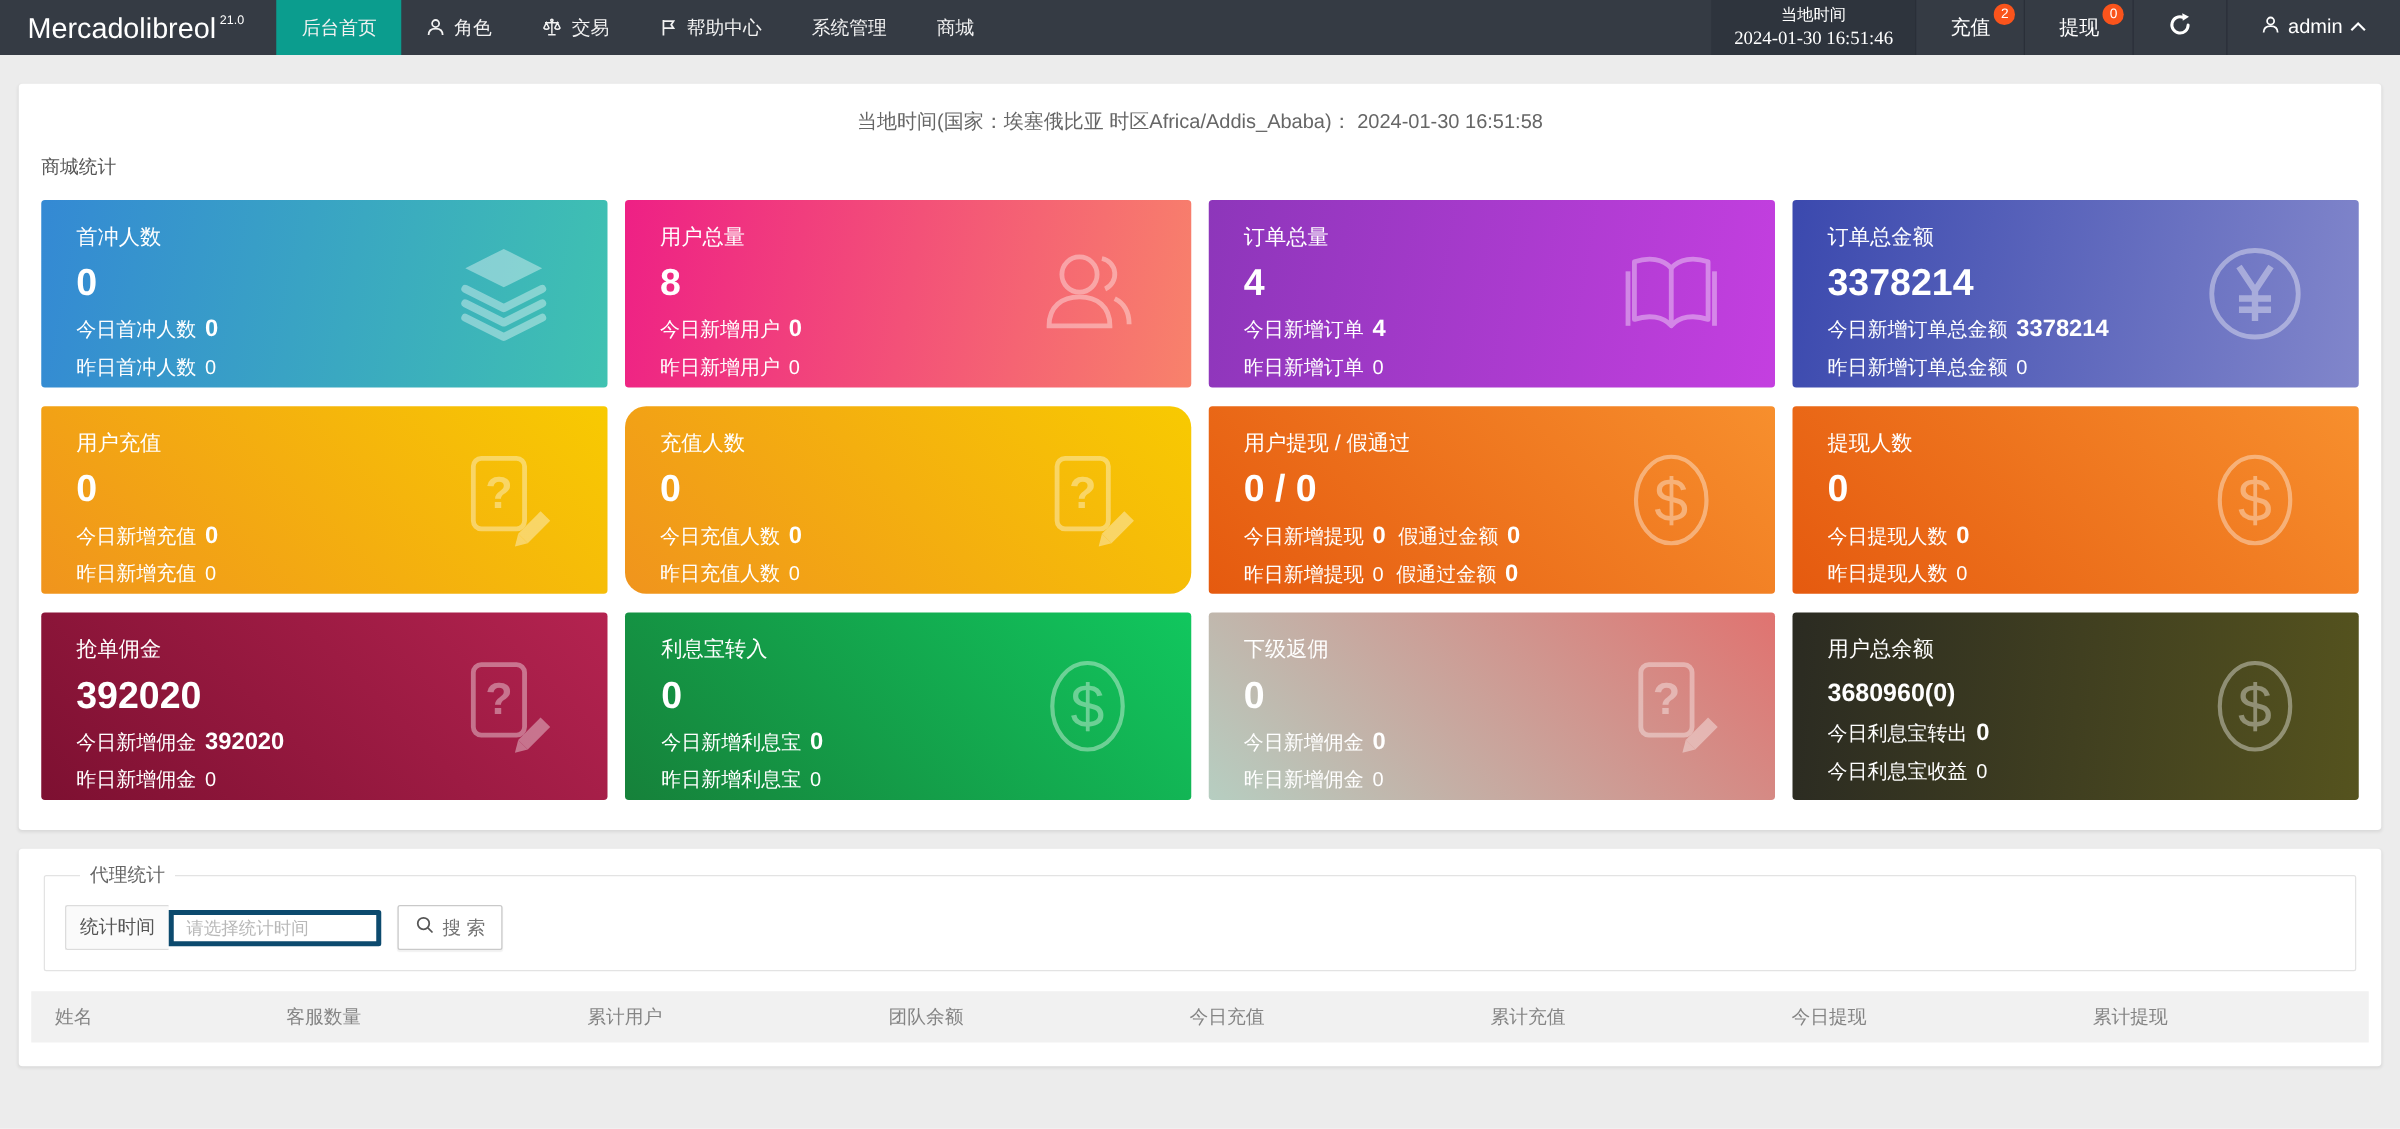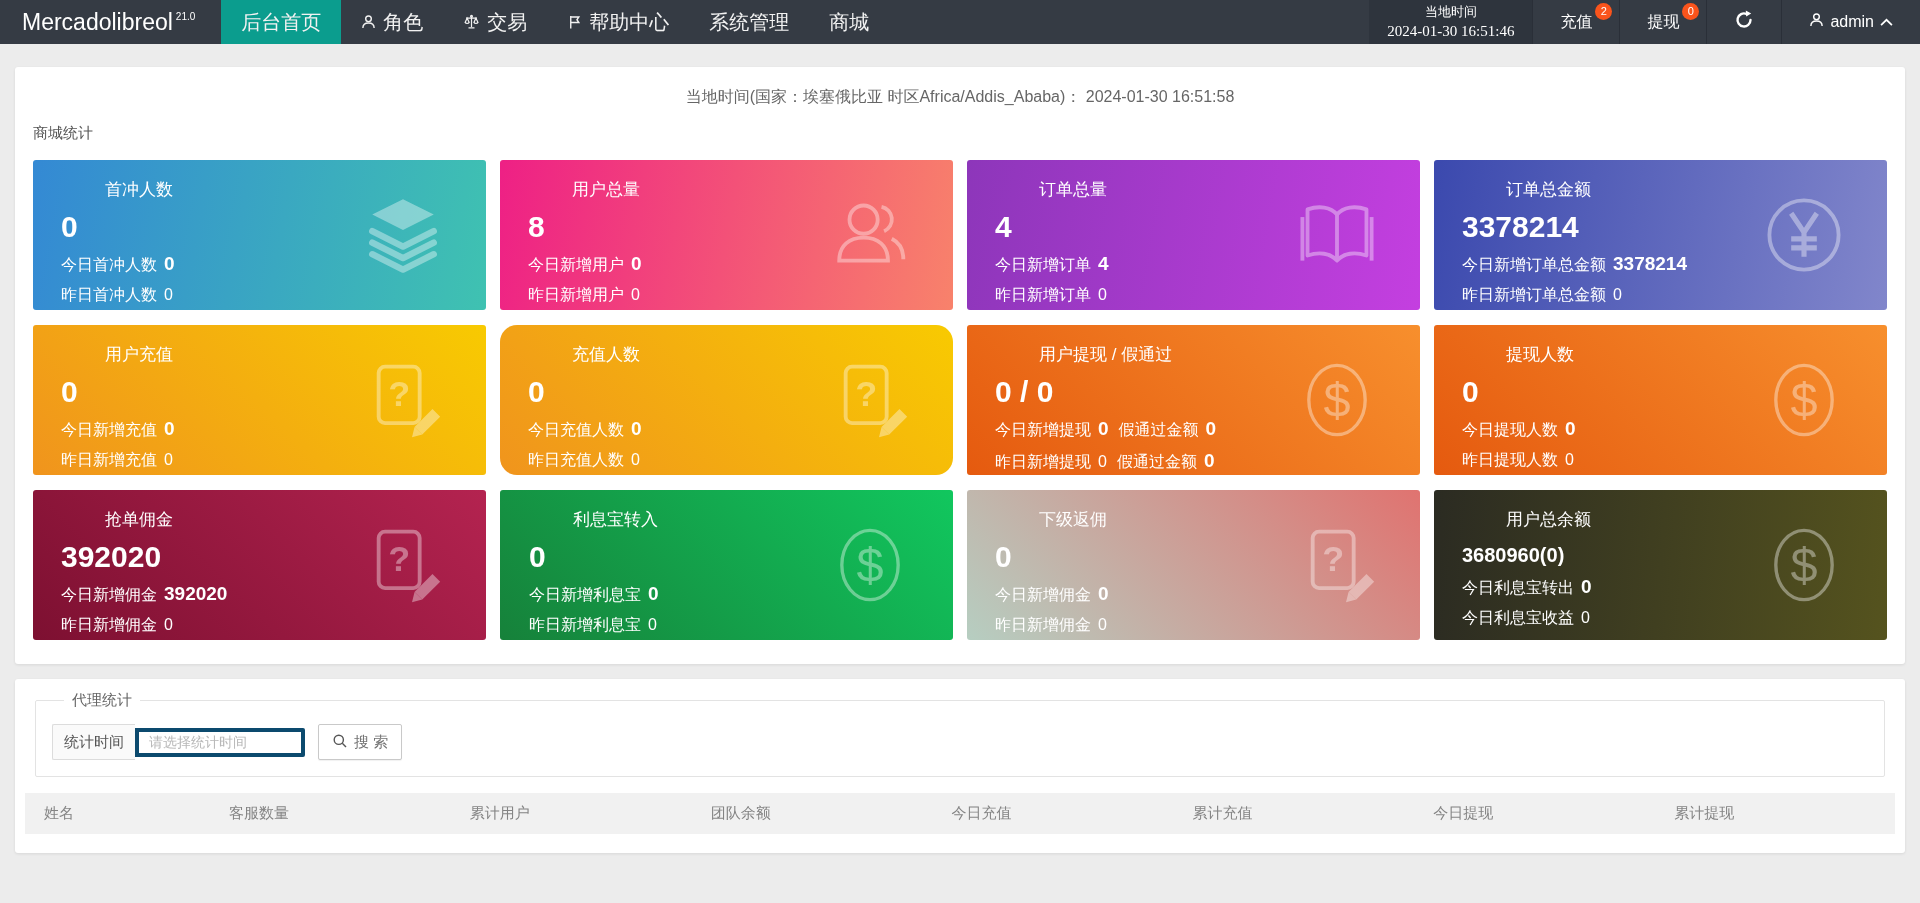--- a/index.html
+++ b/index.html
@@ -10,21 +10,21 @@
     -webkit-font-smoothing:antialiased;
   }
   
   .hdr{
     height:44px;background:var(--header-bg,#353b44);display:flex;align-items:stretch;
     color:#fff;white-space:nowrap;
   }
   .logo{display:flex;align-items:center;padding:0 26px 0 22px;font-size:23px;color:#fff;}
   .logo sup{font-size:10px;margin-left:3px;transform:translateY(-6px);display:inline-block;}
   .nav{display:flex;align-items:stretch;}
-  .nav-item{display:flex;align-items:center;gap:7px;padding:0 20px;font-size:20px;color:#f2f2f2;cursor:pointer;justify-content:center;}
+  .nav-item{display:flex;align-items:center;gap:7px;padding:0 20px;font-size:15px;color:#f2f2f2;cursor:pointer;justify-content:center;}
   .nav-item.active{background:var(--accent,#0b9d8e);}
   .nav-item svg{display:block;}
   .hdr-spacer{flex:1;}
   .time-block{
     background:#2e343d;display:flex;flex-direction:column;justify-content:center;
     align-items:center;padding:0 18px;line-height:1.35;font-family:Liberation Serif, serif;
   }
   .time-block .tb1{font-size:13px;}
   .time-block .tb2{font-size:15px;}
   .hdr-btn{
@@ -40,21 +40,21 @@
   .panel{background:#fff;border-radius:3px;box-shadow:0 1px 3px rgba(0,0,0,.09);}
   .panel1{margin:23px 15px 15px;padding:14px 18px 24px;}
   .tz-line{text-align:center;color:#666;font-size:16px;margin:6px 0 16px;}
   .section-label{font-size:15px;color:#555;margin:0 0 17px 0;}
   
   .stats-grid{display:grid;grid-template-columns:repeat(4,1fr);gap:15px 14px;}
   .stat-card{
     position:relative;height:150px;border-radius:3px;color:#fff;
     padding:18px 0 0 28px;box-sizing:border-box;overflow:hidden;
   }
-  .card-title{font-size:17px;margin-left:44px;}
+  .card-title{font-size:17px;}
   .card-value{font-size:30px;font-weight:bold;margin:9px 0 3px;}
   .card-value.small{font-size:20px;margin:13px 0 7px;}
   .card-line{margin-top:9px;font-size:16px;display:flex;align-items:baseline;}
   .cl-label{margin-right:7px;}
   .cl-value{margin-right:10px;}
   .cl-value.bold{font-weight:bold;font-size:19px;}
   .card-icon{position:absolute;right:42px;top:50%;transform:translateY(-50%);width:82px;height:82px;opacity:.38;}
   .card-icon svg{width:100%;height:100%;}
   
   .panel2{margin:15px;height:174px;box-sizing:border-box;padding:12px 10px 0;}

